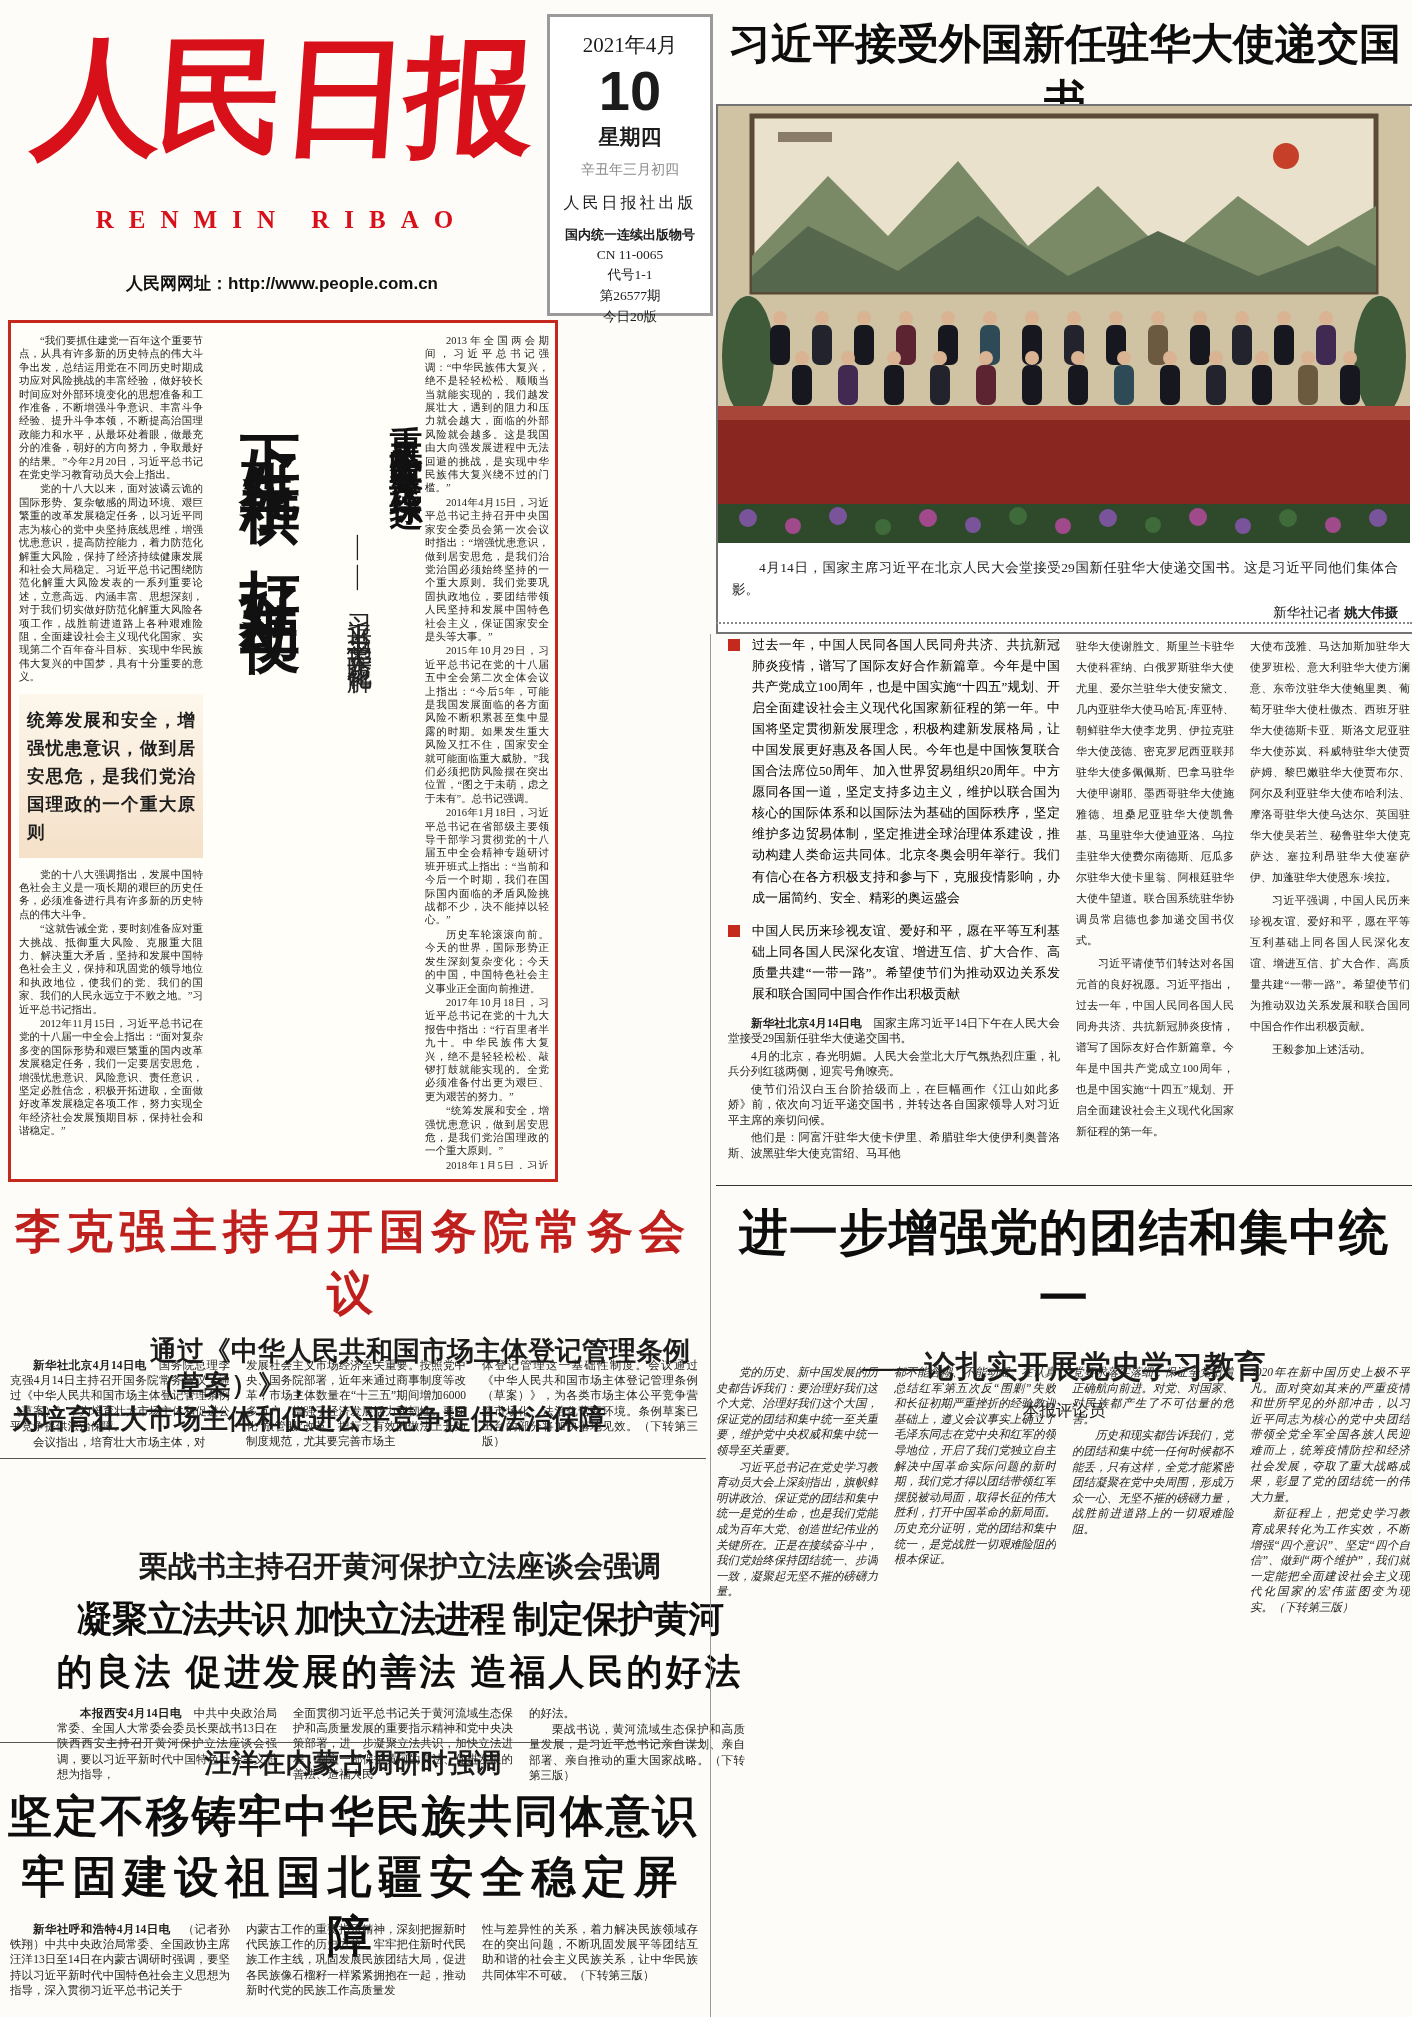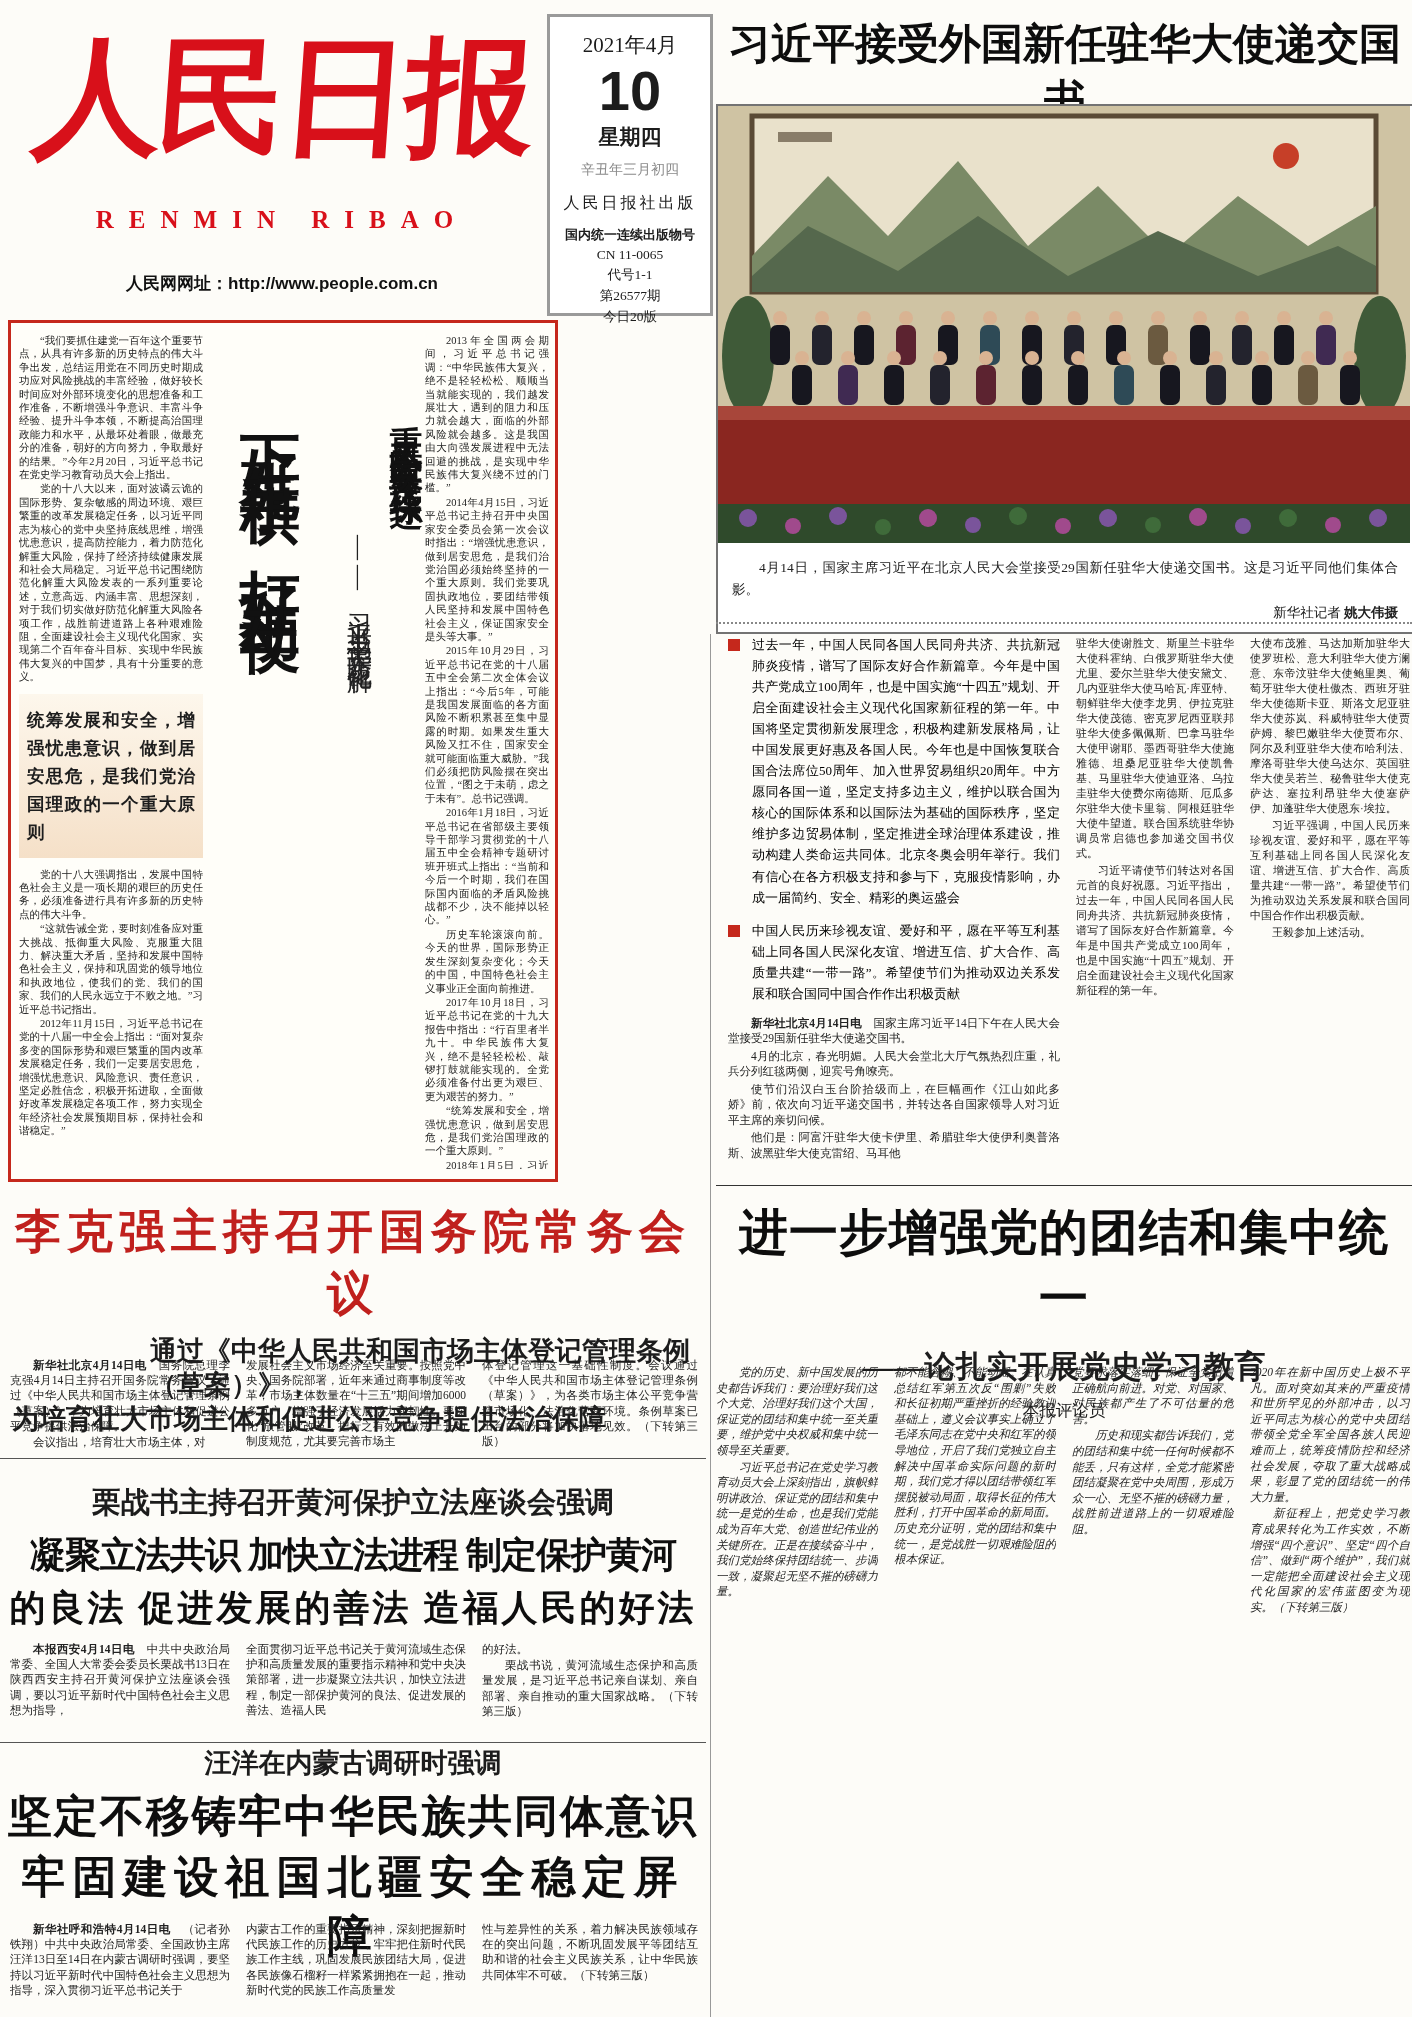--- a/index.html
+++ b/index.html
@@ -31,21 +31,21 @@
   .caption{padding:10px 14px 8px 14px;font-size:13.5px;line-height:1.6;color:#222;}
   .caption .cap-main{text-indent:2em;text-align:justify;}
   .caption .cap-credit{text-align:right;margin-top:2px;}
   .dotted-rule{left:716px;top:622px;width:696px;border-top:2px dotted #888;height:0;}
   .top-article{left:716px;top:634px;width:696px;height:548px;}
   .ta-flow{position:absolute;left:12px;top:0;width:332px;height:548px;overflow:hidden;}
   .bullet{position:relative;padding-left:24px;color:#000000;font-size:13px;line-height:1.62;
       text-align:justify;margin-bottom:12px;}
   .bullet .sq{position:absolute;left:0;top:5px;width:12px;height:12px;background:#c5281c;}
   .ta-lead p{font-size:11.5px;line-height:15.5px;color:#222;margin-top:2px;}
-  .amb-col{position:absolute;top:0;height:548px;overflow:hidden;font-size:11px;line-height:15px;color:#222;}
+  .amb-col{position:absolute;top:0;height:548px;overflow:hidden;font-size:11px;line-height:21px;color:#222;}
   .amb-col p{margin-top:2px;}
   .amb-1{left:360px;width:158px;}
   .amb-2{left:534px;width:160px;}
   
   .red-box{left:8px;top:320px;width:544px;height:856px;border:3px solid #c5281c;background:#fffef9;}
   .rb-col{position:absolute;font-size:10.5px;line-height:13.4px;color:#222;overflow:hidden;}
   .rb-left{left:8px;top:10px;width:184px;height:836px;}
   .rb-right{left:414px;top:10px;width:124px;height:836px;}
   .rb-col p{margin-top:1px;}
   .rb-highlight{margin:10px 0;padding:12px 8px;background:linear-gradient(180deg,#fdf7ec,#f5e0c8);
@@ -245,21 +245,21 @@
     <div class="body3" style="left:246px;top:172px;width:220px;height:94px;">
       <p style="text-indent:0">发展社会主义市场经济至关重要。按照党中央、国务院部署，近年来通过商事制度等改革，市场主体数量在“十三五”期间增加6000多万户，增强了经济发展活力和韧性。要深化“放管服”改革，把行之有效的做法上升为制度规范，尤其要完善市场主</p>
     </div>
     <div class="body3" style="left:482px;top:172px;width:216px;height:94px;">
       <p style="text-indent:0">体登记管理这一基础性制度。会议通过《中华人民共和国市场主体登记管理条例（草案）》，为各类市场主体公平竞争营造市场化、法治化营商环境。条例草案已出台的部分将加快落地见效。（下转第三版）</p>
     </div>
   </div>
 
   <div class="abs h-rule" style="left:0;top:1458px;width:706px;"></div>
 
-  <div class="abs sec" style="top:1461px;height:280px;">
+  <div class="abs sec" style="top:1525px;height:280px;margin-left:47px;">
     <div class="kicker sans" style="margin-top:22px;">栗战书主持召开黄河保护立法座谈会强调</div>
     <div class="bigline" style="font-size:36px;letter-spacing:-1px;margin-top:8px;">凝聚立法共识 加快立法进程 制定保护黄河</div>
     <div class="bigline" style="font-size:36px;letter-spacing:3px;margin-top:4px;">的良法 促进发展的善法 造福人民的好法</div>
     <div class="body3" style="left:10px;top:180px;width:220px;height:92px;">
       <p style="text-indent:2em"><b>本报西安4月14日电</b><span>　中共中央政治局常委、全国人大常委会委员长栗战书13日在陕西西安主持召开黄河保护立法座谈会强调，要以习近平新时代中国特色社会主义思想为指导，</span></p>
     </div>
     <div class="body3" style="left:246px;top:180px;width:220px;height:92px;">
       <p style="text-indent:0">全面贯彻习近平总书记关于黄河流域生态保护和高质量发展的重要指示精神和党中央决策部署，进一步凝聚立法共识，加快立法进程，制定一部保护黄河的良法、促进发展的善法、造福人民</p>
     </div>
     <div class="body3" style="left:482px;top:180px;width:216px;height:92px;">

